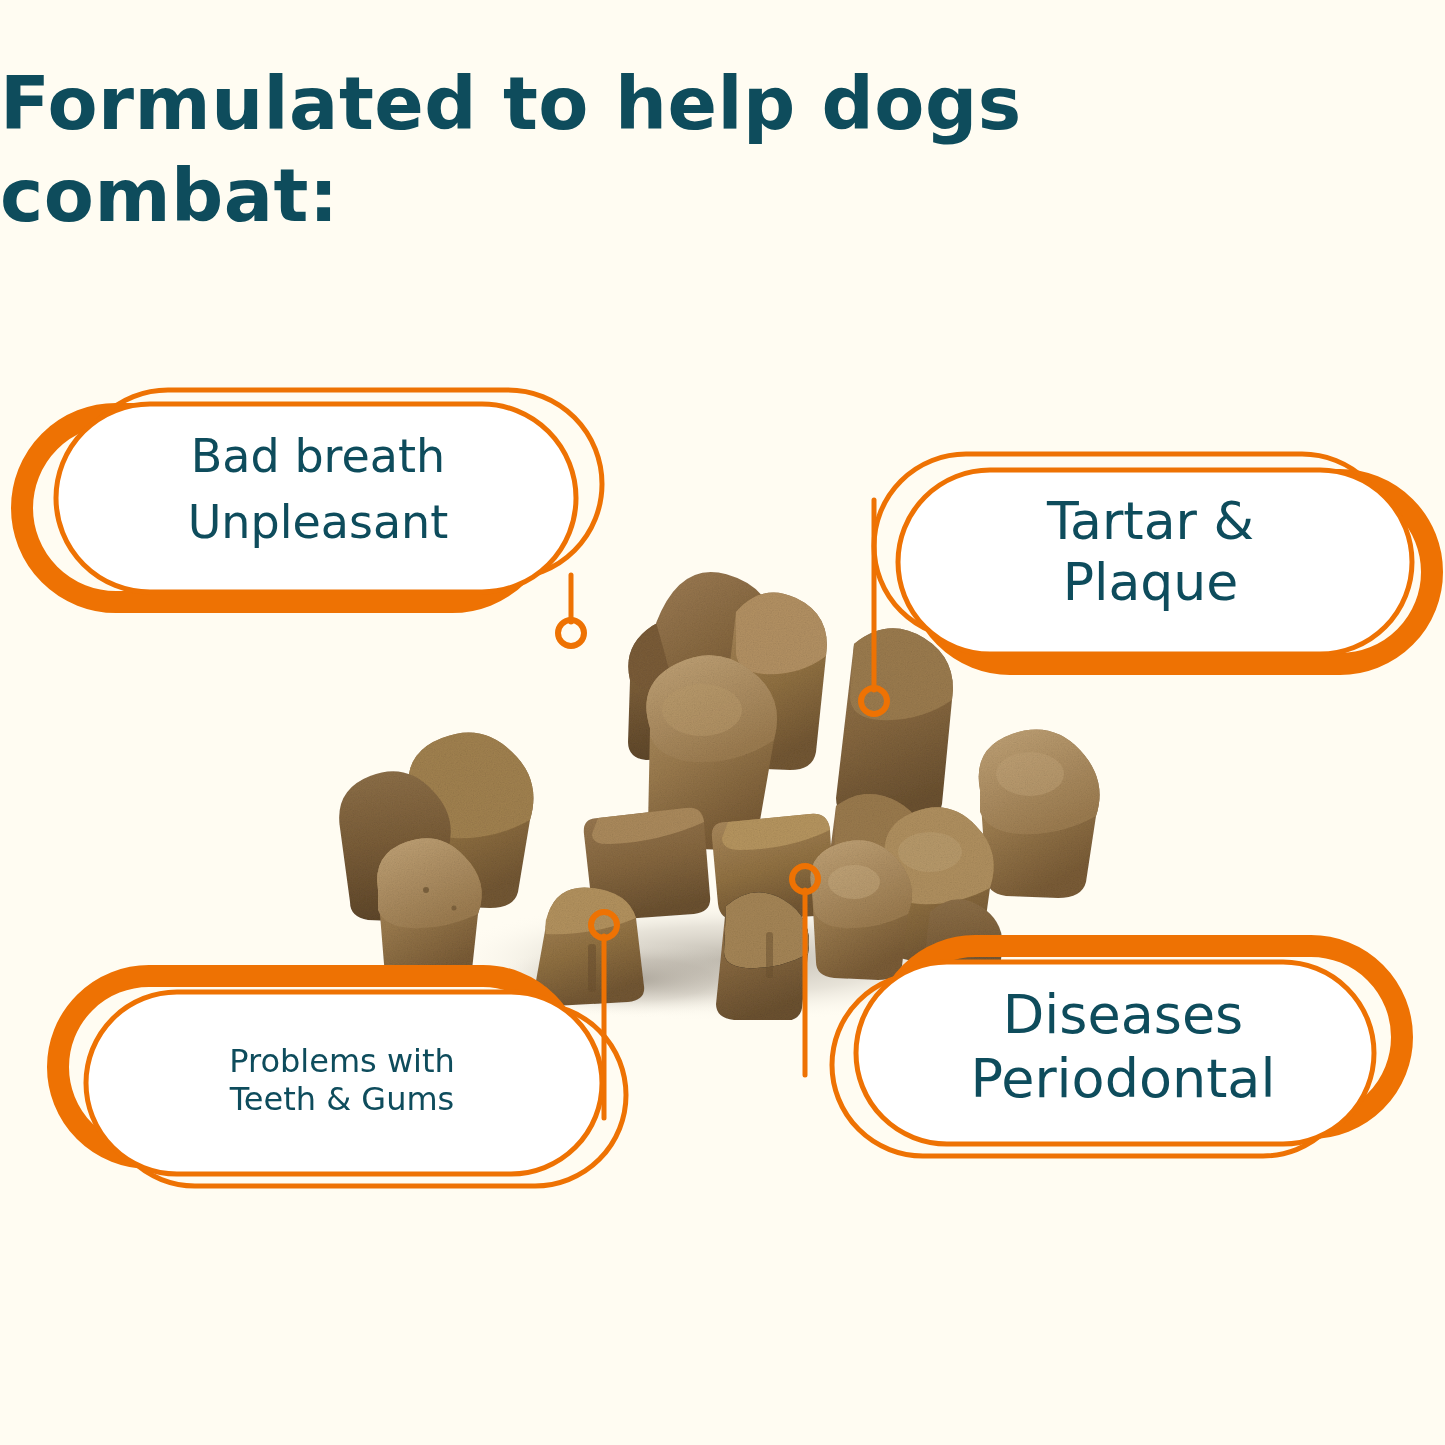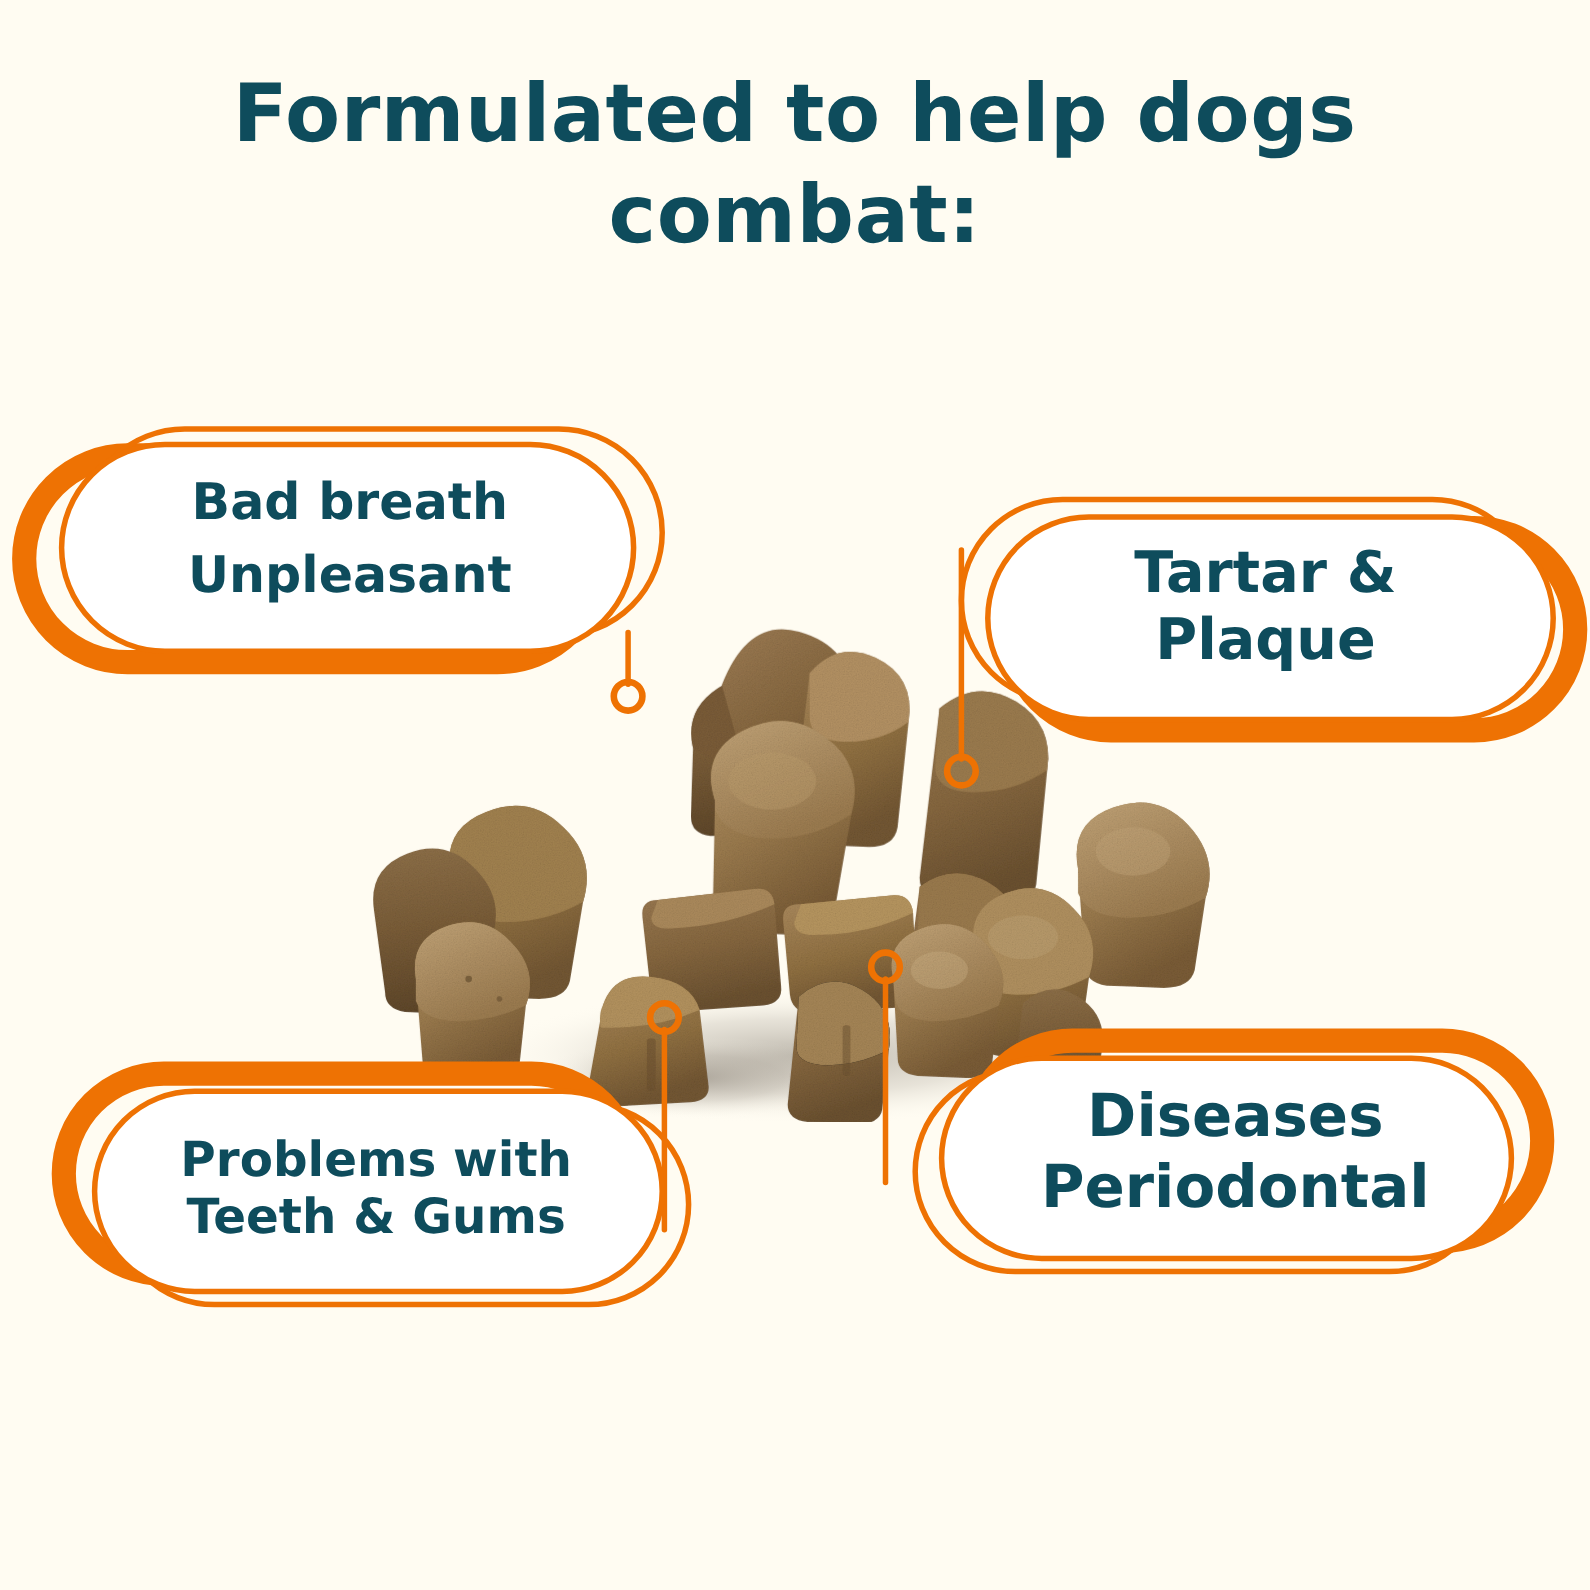--- a/index.html
+++ b/index.html
@@ -10,21 +10,21 @@
     font-family:"Liberation Sans", sans-serif;
     overflow:hidden;
     position:relative;
   }
   #stage{position:absolute;inset:0;width:1445px;height:1445px;}
 
   
   .heading{
     position:absolute;
     left:0;right:0;top:58px;
-    text-align:center;
+    text-align:left;
     color:#0E4C5C;
     font-family:"DejaVu Sans", sans-serif;
     font-weight:700;
     font-size:73px;
     line-height:1.26;
     letter-spacing:0.5px;
     white-space:pre-line;
   }
 
   
@@ -33,35 +33,35 @@
 
   
   .callout{position:absolute;}
   .callout svg{position:absolute;left:0;top:0;overflow:visible;}
   .callout .txt{
     position:absolute;
     display:flex;align-items:center;justify-content:center;
     text-align:center;
     color:#0E4C5C;
     font-family:"DejaVu Sans", sans-serif;
-    font-weight:700;
+    font-weight:400;
     white-space:pre-line;
   }
 
   
   #box1{left:18px;top:372px;width:600px;height:250px;}
   #box1 .txt{left:50px;top:30px;width:500px;height:175px;font-size:46px;line-height:1.42;}
 
   
   #box2{left:858px;top:440px;width:585px;height:245px;}
   #box2 .txt{left:60px;top:22px;width:465px;height:180px;font-size:52px;line-height:1.18;}
 
   
   #box3{left:42px;top:962px;width:600px;height:245px;}
-  #box3 .txt{left:60px;top:34px;width:480px;height:170px;font-size:44px;line-height:1.18;}
+  #box3 .txt{left:60px;top:34px;width:480px;height:170px;font-size:32px;line-height:1.18;}
 
   
   #box4{left:818px;top:932px;width:600px;height:245px;}
   #box4 .txt{left:70px;top:30px;width:470px;height:170px;font-size:54px;line-height:1.18;}
 
   
   .connectors{position:absolute;left:0;top:0;width:1445px;height:1445px;pointer-events:none;}
 </style>
 </head>
 <body>

